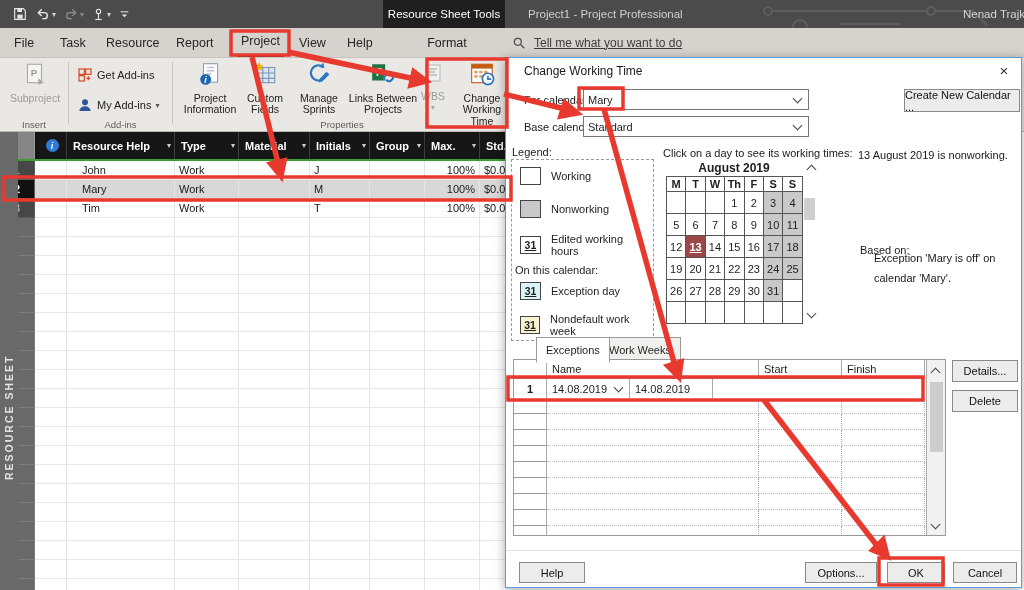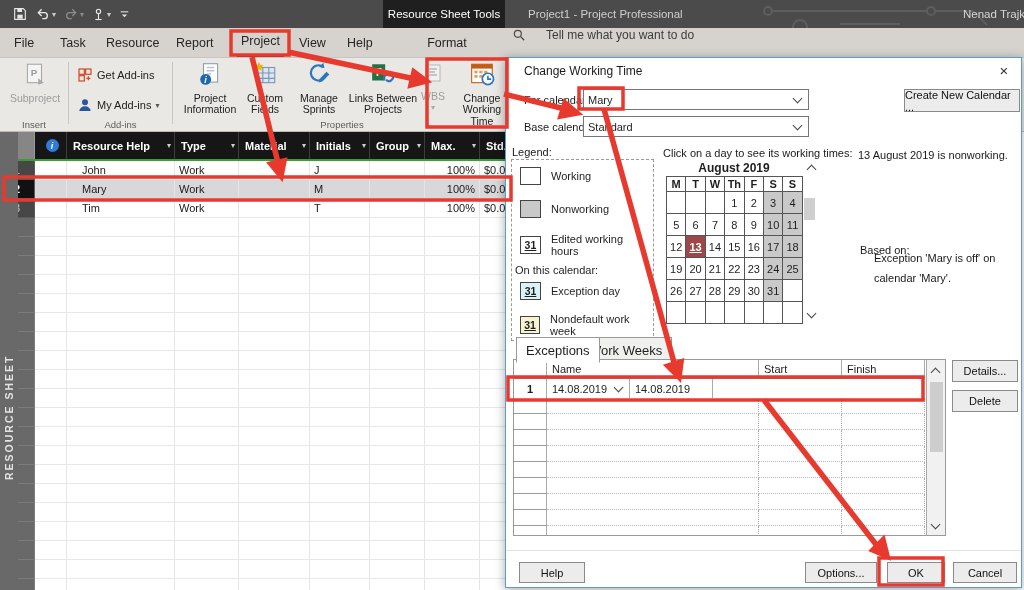--- a/index.html
+++ b/index.html
@@ -16,21 +16,21 @@
   .ctx-tab{position:absolute;left:383px;top:0;width:122px;height:28px;background:#1f1f1f;color:#fff;
            display:flex;align-items:center;justify-content:center;font-size:11.5px;}
   .win-title{position:absolute;left:528px;top:0;height:28px;display:flex;align-items:center;color:#cfcfcf;font-size:11.5px;}
   .user-name{position:absolute;left:963px;top:0;width:61px;height:28px;display:flex;align-items:center;color:#d6d6d6;font-size:11.5px;overflow:hidden;white-space:nowrap;}
 
   
   .menubar{position:absolute;left:0;top:28px;width:1024px;height:29px;background:#d6d3ce;}
   .mtab{position:absolute;top:0;height:29px;display:flex;align-items:center;font-size:12.5px;color:#262626;padding:0 4px;}
   .mtab.active{font-weight:normal;border-bottom:3px solid #3a3a3a;}
   .format-tab{position:absolute;left:418px;top:0;width:58px;height:29px;display:flex;align-items:center;justify-content:center;font-size:12.5px;}
-  .tellme{position:absolute;left:512px;top:0;height:29px;display:flex;align-items:flex-start;gap:20px;color:#3c3c3c;font-size:12px;}
+  .tellme{position:absolute;left:512px;top:0;height:29px;display:flex;align-items:center;gap:8px;color:#3c3c3c;font-size:12px;text-decoration:underline;}
 
   
   .ribbon{position:absolute;left:0;top:57px;width:1024px;height:75px;background:#eae8e4;border-top:1px solid #c8c5c0;border-bottom:1px solid #bdbab6;}
   .rgroup{position:absolute;top:0;height:74px;}
   .gsep{position:absolute;top:4px;width:1px;height:62px;background:#c9c6c1;}
   .glabel{position:absolute;bottom:2px;width:100%;text-align:center;font-size:9.5px;color:#5c5c5c;}
   .bigbtn{position:absolute;top:3px;display:flex;flex-direction:column;align-items:center;font-size:10.5px;color:#222;text-align:center;line-height:11.5px;}
   .bigbtn .ic{margin-bottom:3px;}
   .bigbtn.dim{color:#9b9b9b;}
   .smallbtn{position:absolute;display:flex;align-items:center;gap:4px;font-size:11px;color:#222;}
@@ -88,21 +88,21 @@
   .cal-grid{position:absolute;left:160px;top:118px;width:137px;border-left:1px solid #555;border-top:1px solid #555;}
   .cal-row{display:flex;}
   .cal-cell{width:19.4px;height:22px;border-right:1px solid #555;border-bottom:1px solid #555;display:flex;
             align-items:center;justify-content:center;font-size:11px;background:#fff;}
   .cal-cell.hd{height:15px;font-weight:bold;}
   .cal-cell.nw{background:#c9c9c9;}
   .cal-cell.sel{background:#9c4848;color:#fff;font-weight:bold;text-decoration:underline;}
   .cal-sb{position:absolute;left:299px;width:13px;display:flex;justify-content:center;}
   .cal-thumb{position:absolute;left:298px;top:140px;width:11px;height:22px;background:#cfcfcf;}
   .exc-tab{position:absolute;top:279px;height:23px;display:flex;align-items:center;padding:12px 9px;border:1px solid #999;
-           background:#f0f0ee;font-size:13px;}
+           background:#f0f0ee;font-size:11px;margin-left:20px;}
   .exc-tab.active{background:#fff;border-bottom:1px solid #fff;z-index:2;}
   .exc-frame{position:absolute;left:7px;top:301px;width:433px;height:177px;border:1px solid #999;background:#fff;overflow:hidden;}
   .exc-hrow,.exc-row{display:flex;height:19px;}
   .exc-hrow .ec{border-bottom:1px solid #888;font-weight:normal;}
   .ec{border-right:1px solid #aaa;height:100%;display:flex;align-items:center;padding:0 5px;overflow:hidden;white-space:nowrap;}
   .ec.idx{width:33px;justify-content:center;font-weight:bold;padding:0;}
   .ec.nm{width:212px;} .ec.st{width:83px;justify-content:space-between;} .ec.fn{width:83px;}
   .exc-empty{display:flex;height:16px;}
   .exc-empty .ec{border-right:1px dotted #aaa;border-bottom:1px dotted #bbb;}
   .exc-empty .ec.idx{border-right:1px solid #aaa;border-bottom:1px solid #999;}

